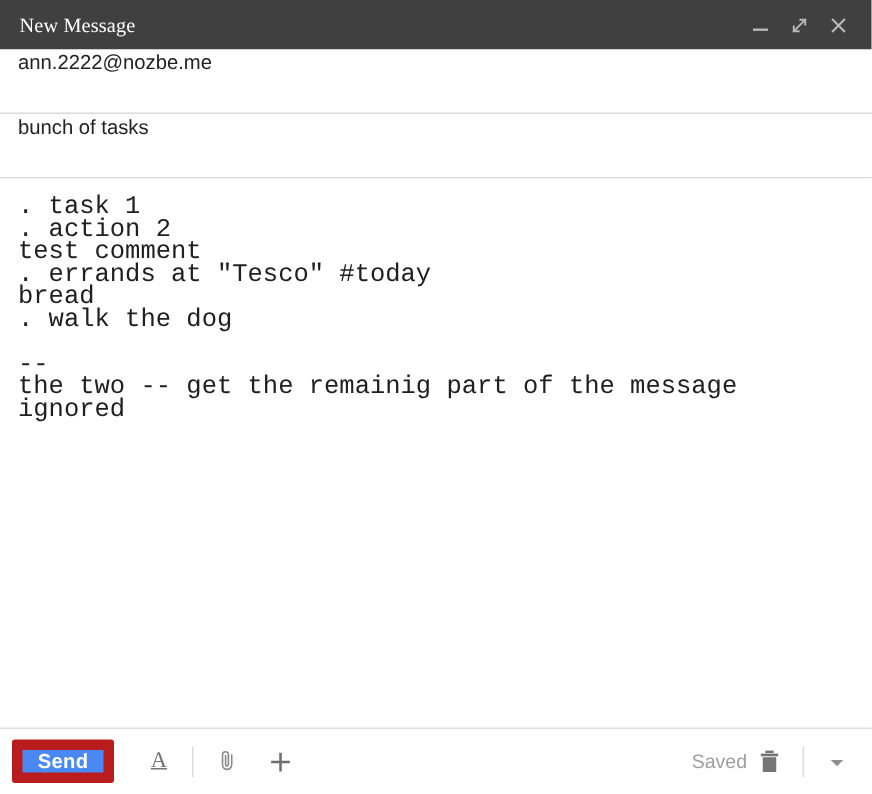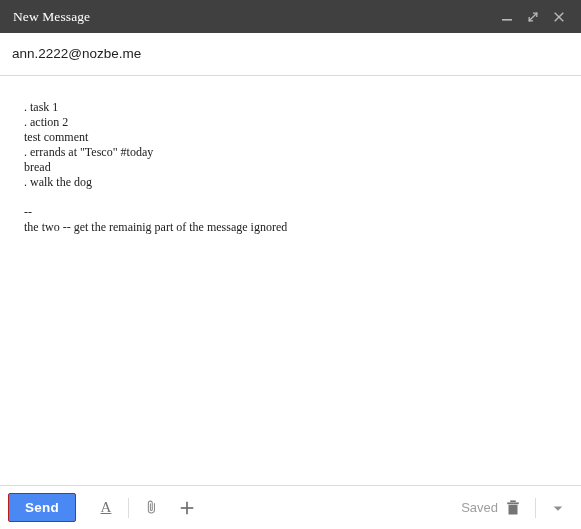--- a/index.html
+++ b/index.html
@@ -58,21 +58,20 @@
     cursor: pointer;
   }
   .win-btn svg { display: block; }
 
   
   .field-row {
     height: 43px;
     min-height: 43px;
     border-bottom: 1px solid #d9d9d9;
     display: flex;
-    align-items: center;
     padding: 0 12px;
     box-sizing: border-box;
     background: #ffffff;
   }
   .field-text {
     font-size: 13.5px;
     color: #222222;
     line-height: 18px;
     white-space: nowrap;
     overflow: hidden;
@@ -82,27 +81,27 @@
 
   
   .body-area {
     flex: 1 1 auto;
     background: #ffffff;
     padding: 12px 12px 0 12px;
     box-sizing: border-box;
     overflow: hidden;
   }
   .body-text {
-    font-size: 12px;
+    font-size: 17px;
     color: #202020;
     line-height: 15px;
     white-space: pre-wrap;
     word-wrap: break-word;
-    margin: 12px;
-    font-family: Liberation Serif, serif;
+    margin: 0;
+    font-family: Liberation Mono, monospace;
   }
 
   
   .toolbar {
     height: 44px;
     min-height: 44px;
     border-top: 1px solid #dddddd;
     background: #ffffff;
     display: flex;
     align-items: center;
@@ -117,21 +116,21 @@
   .toolbar-right {
     display: flex;
     align-items: center;
     flex: 0 0 auto;
   }
   .send-button {
     background: #4a89f3;
     color: #ffffff;
     font-size: 13.5px;
     font-weight: bold;
-    border: 1px solid #b91c1c;
+    border: 7px solid #b91c1c;
     border-radius: 2px;
     width: 68px;
     height: 29px;
     display: flex;
     align-items: center;
     justify-content: center;
     cursor: pointer;
     box-sizing: border-box;
     letter-spacing: 0.2px;
   }
@@ -208,20 +207,23 @@
         </span>
       </div>
 
     </div>
   </div>
 
   <div class="field-row field-to">
     <div class="field-text" title="Recipients">ann.2222@nozbe.me</div>
   </div>
 
+  <div class="field-row field-subject">
+    <div class="field-text" title="Subject">bunch of tasks</div>
+  </div>
 
   <div class="body-area">
     <div class="body-text">. task 1
 . action 2
 test comment
 . errands at "Tesco" #today
 bread
 . walk the dog
 
 --

